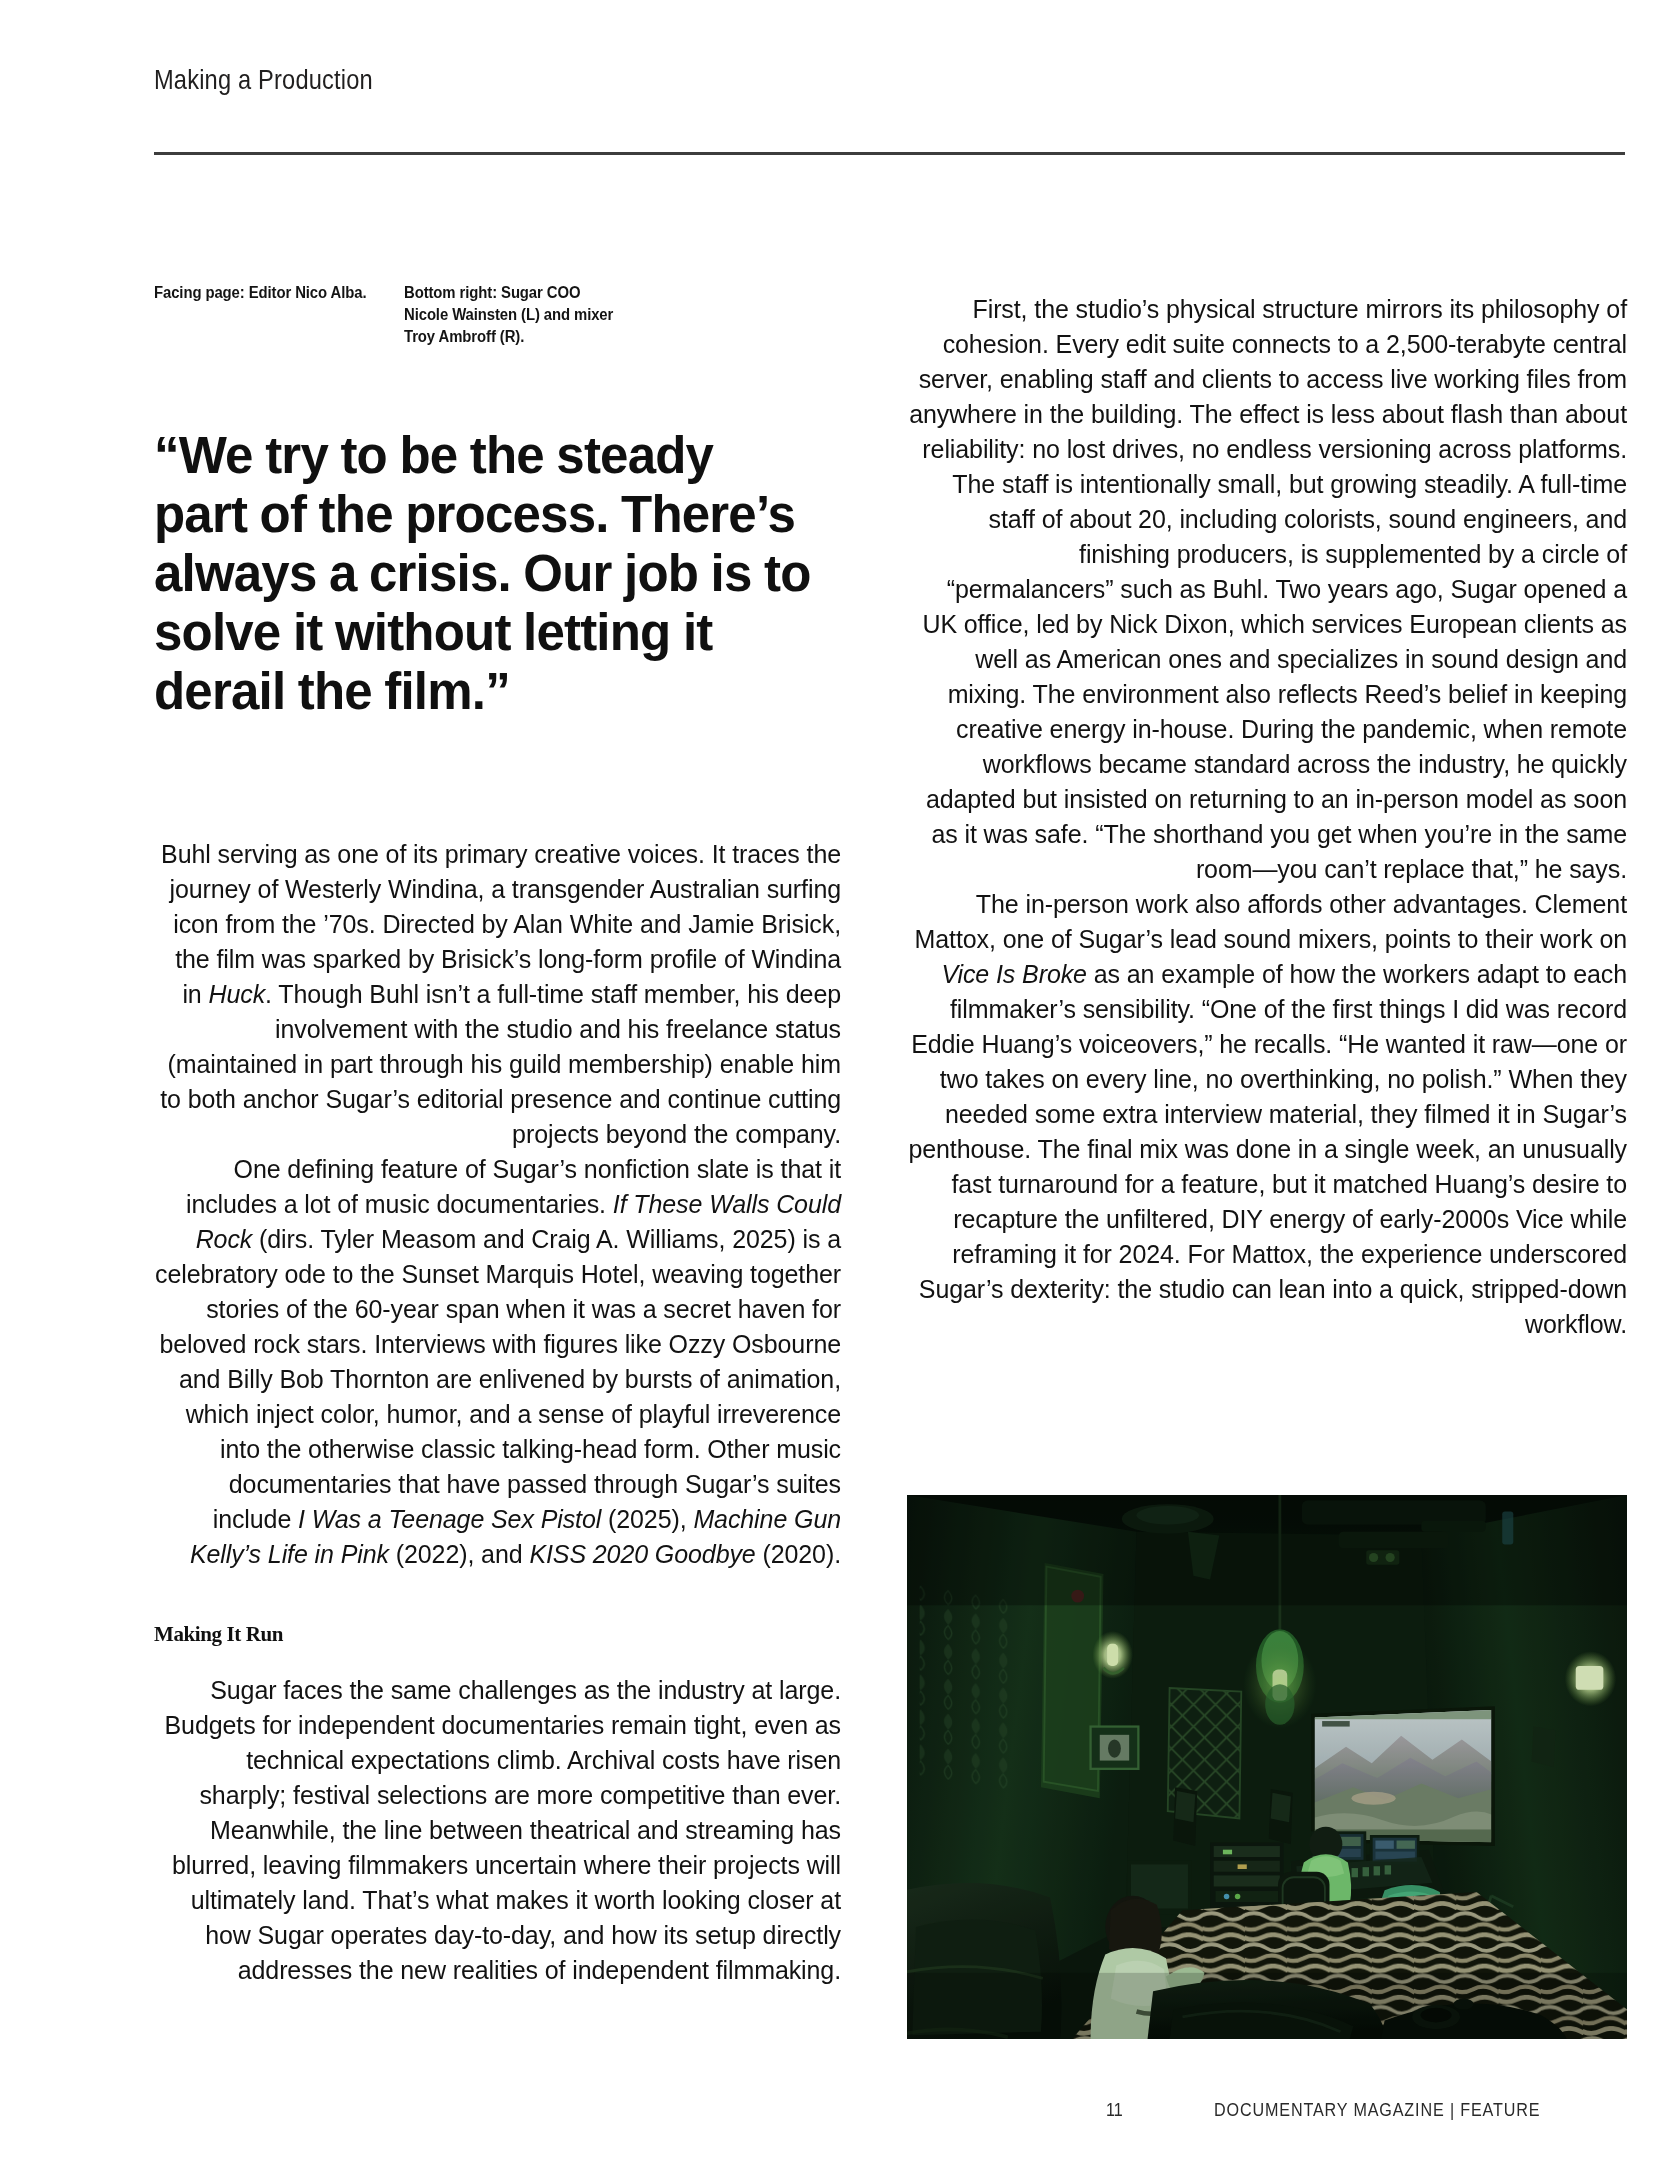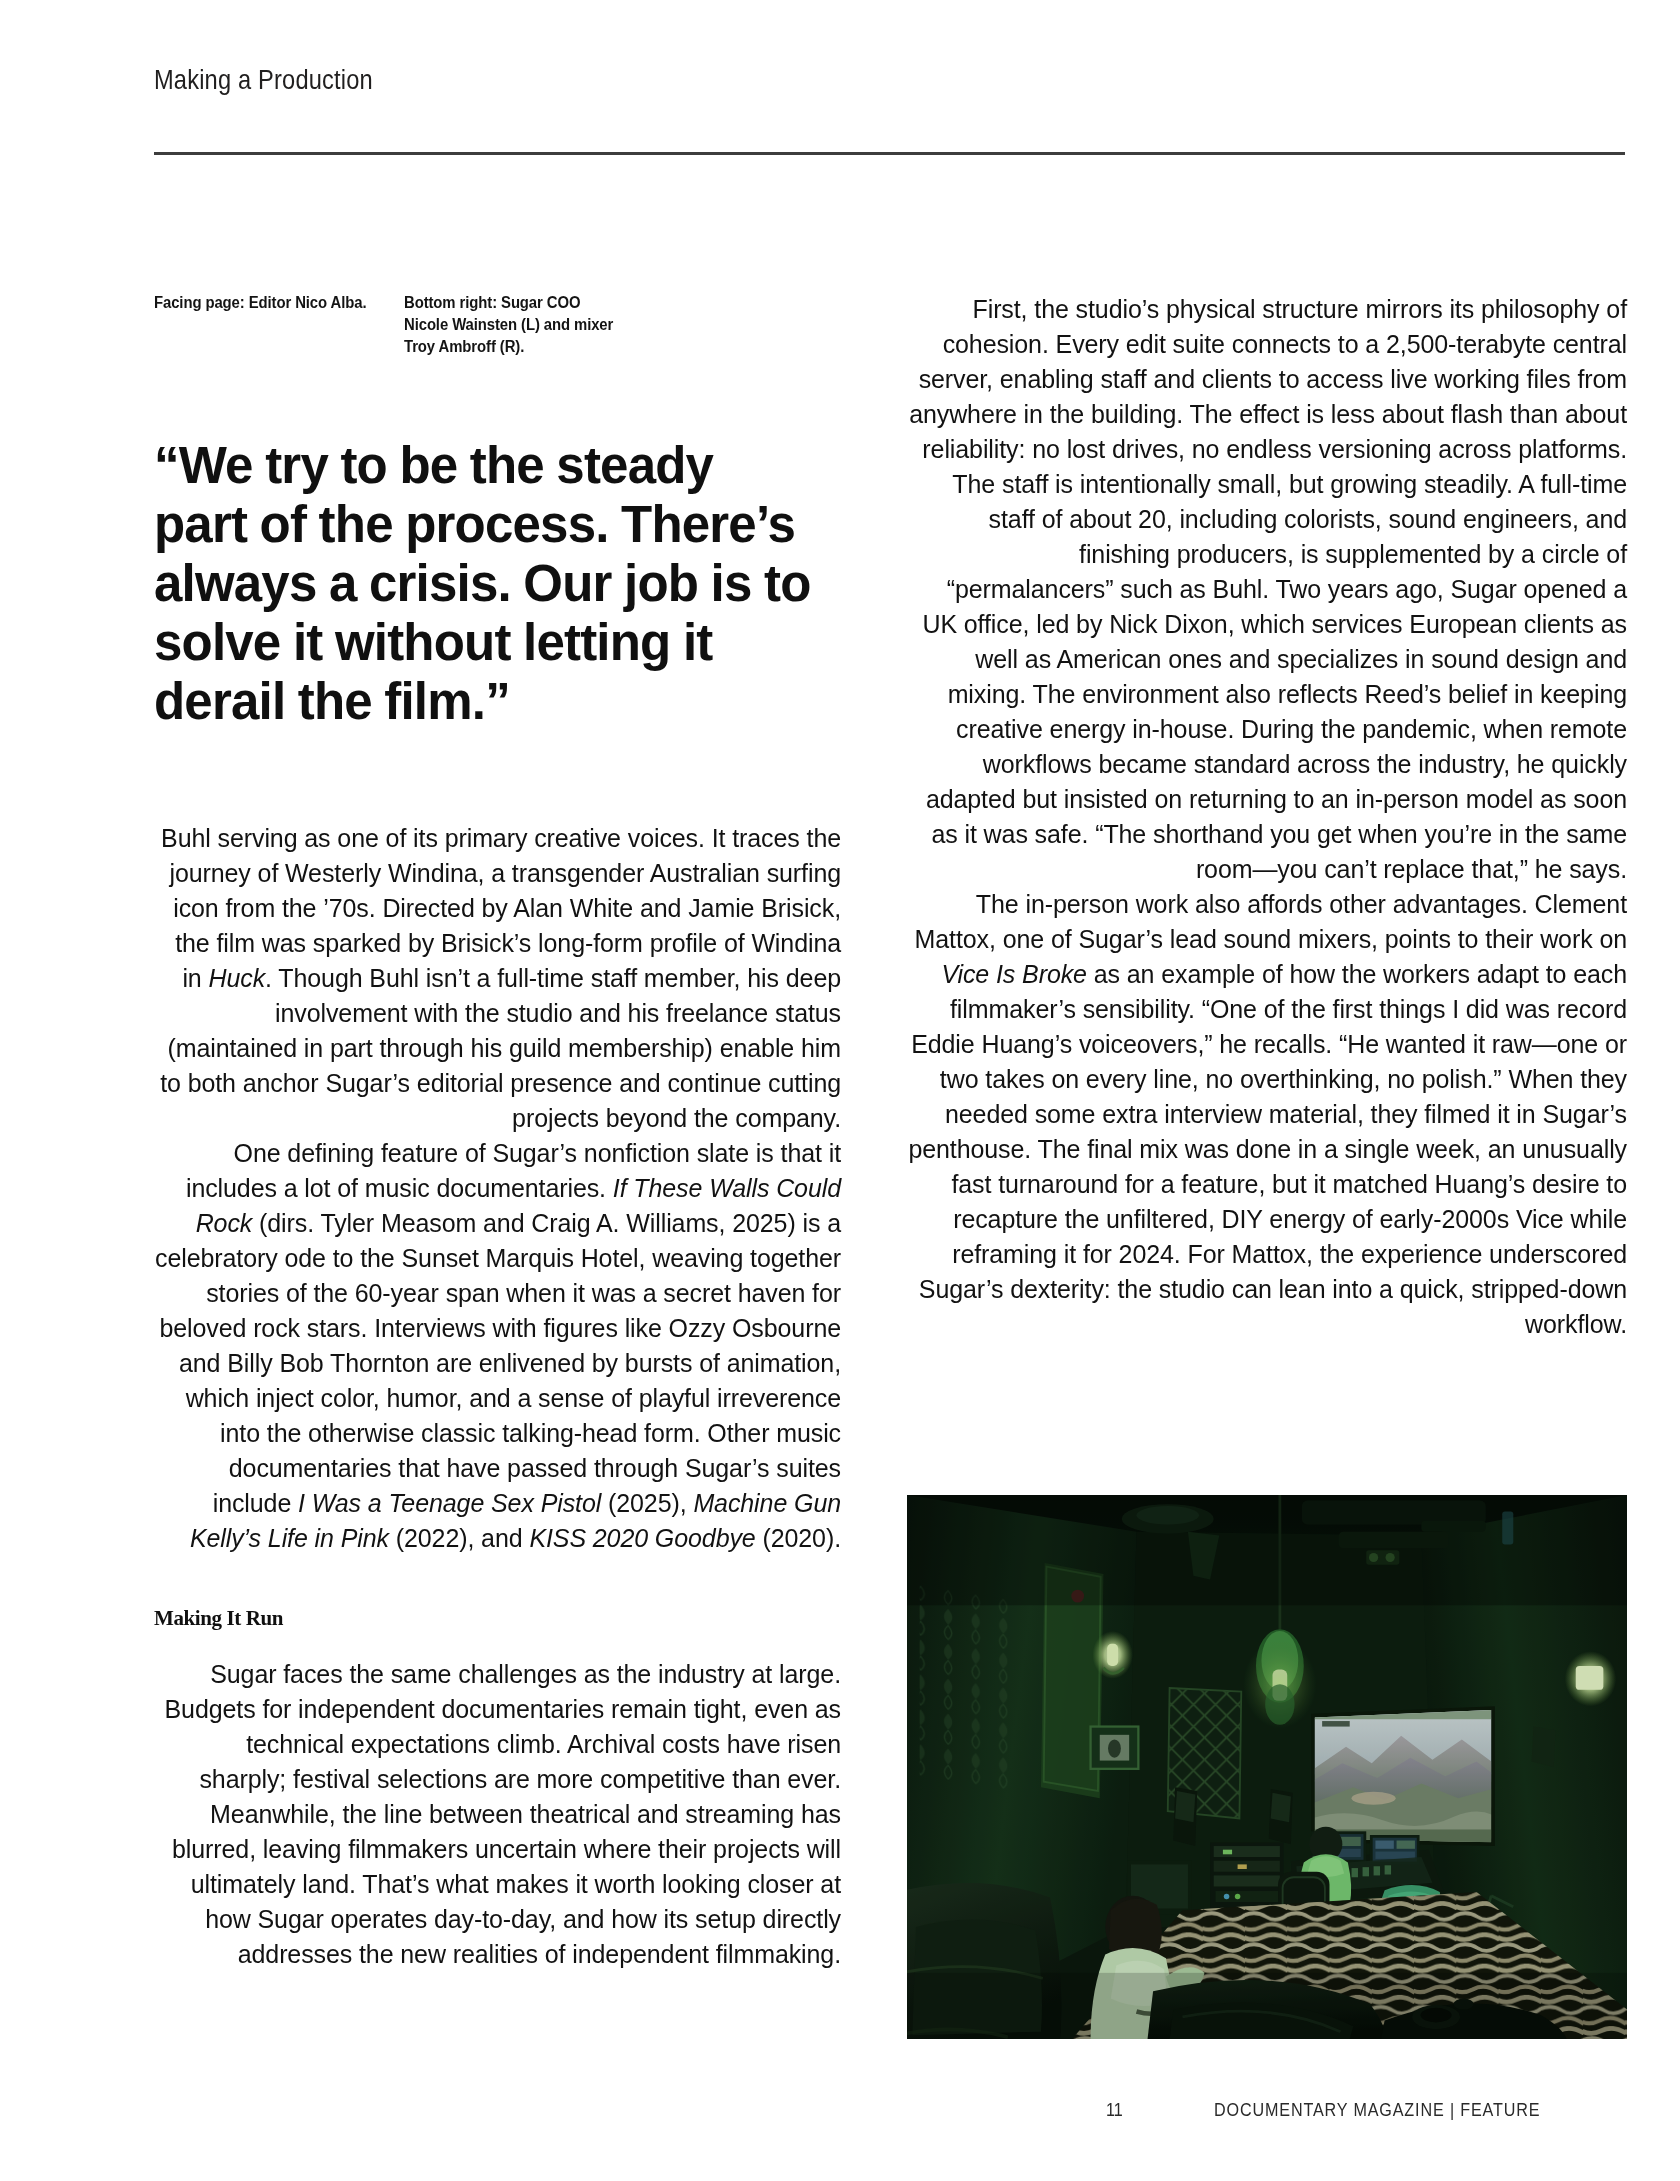--- a/index.html
+++ b/index.html
@@ -38,21 +38,21 @@
     top: 152px;
     width: 1471px;
     height: 2.8px;
     background: #3d3d3d;
   }
 
   
   .col-left {
     position: absolute;
     left: 154px;
-    top: 292px;
+    top: 282px;
     width: 687px;
   }
   .col-right {
     position: absolute;
     left: 907px;
     top: 292px;
     width: 720px;
   }
 
   
@@ -94,21 +94,21 @@
     font-size: 25px;
     line-height: 35px;
     color: #121212;
     text-align: right;
     letter-spacing: -0.1px;
   }
   .body p { margin: 0; }
   .body p.indent { text-indent: 39px; }
   .body i { font-style: italic; }
 
-  .left-body { margin-top: 90px; }
+  .left-body { margin-top: 116px; }
   .right-body { margin-top: 0; }
 
   
   .subhead {
     font-family: "Liberation Serif", "DejaVu Serif", serif;
     font-weight: 700;
     font-size: 21px;
     line-height: 1.1;
     letter-spacing: -0.4px;
     color: #101010;

